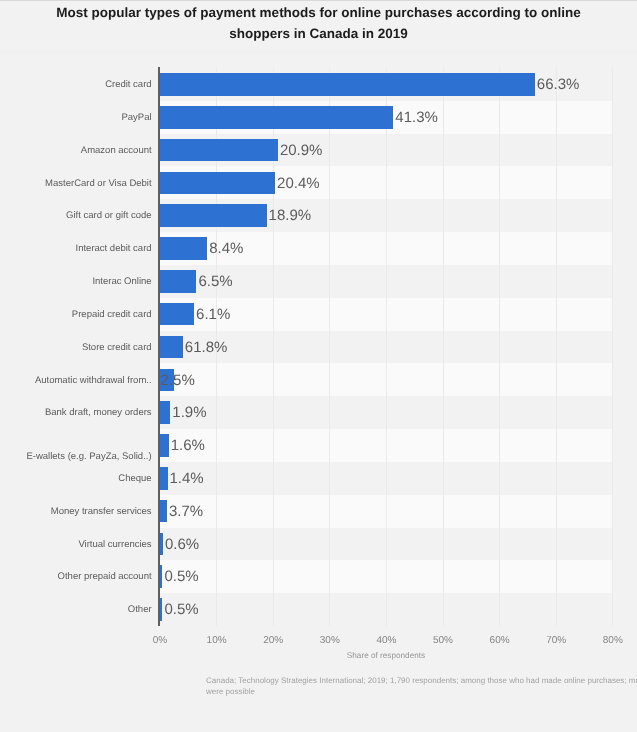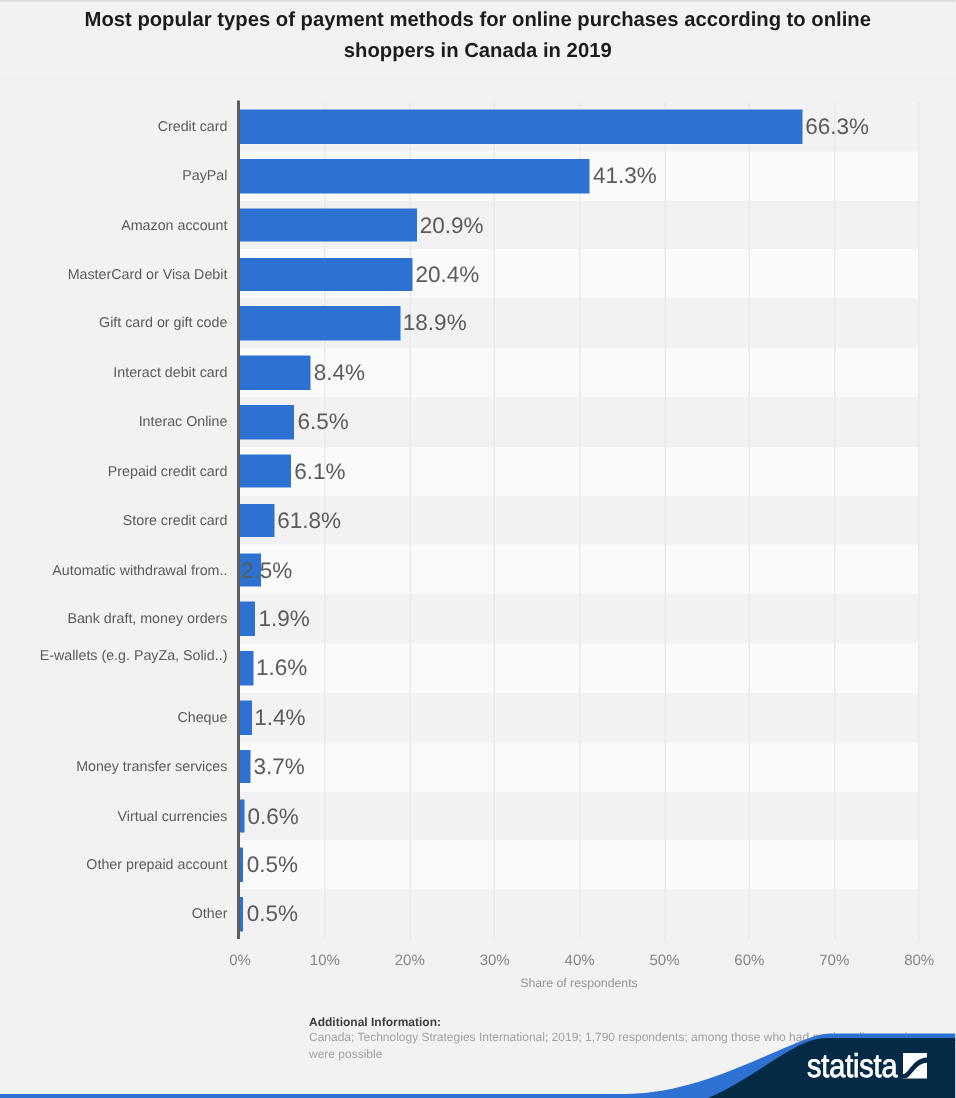--- a/index.html
+++ b/index.html
@@ -125,21 +125,21 @@
         <div class="cat" style="top: 37.9353px;">PayPal</div>
         <div class="cat" style="top: 70.7588px;">Amazon account</div>
         <div class="cat" style="top: 103.582px;">MasterCard or Visa Debit</div>
         <div class="cat" style="top: 136.406px;">Gift card or gift code</div>
         <div class="cat" style="top: 169.229px;">Interact debit card</div>
         <div class="cat" style="top: 202.053px;">Interac Online</div>
         <div class="cat" style="top: 234.876px;">Prepaid credit card</div>
         <div class="cat" style="top: 267.7px;">Store credit card</div>
         <div class="cat" style="top: 300.524px;">Automatic withdrawal from..</div>
         <div class="cat" style="top: 333.347px;">Bank draft, money orders</div>
-        <div class="cat" style="top: 358px;">E-wallets (e.g. PayZa, Solid..)</div>
+        <div class="cat" style="top: 377px;">E-wallets (e.g. PayZa, Solid..)</div>
         <div class="cat" style="top: 398.994px;">Cheque</div>
         <div class="cat" style="top: 431.818px;">Money transfer services</div>
         <div class="cat" style="top: 464.641px;">Virtual currencies</div>
         <div class="cat" style="top: 497.465px;">Other prepaid account</div>
         <div class="cat" style="top: 530.288px;">Other</div>
       </div>
     <div id="ticks">
         <div class="tick" style="left: 120px;">0%</div>
         <div class="tick" style="left: 176.6px;">10%</div>
         <div class="tick" style="left: 233.2px;">20%</div>
@@ -148,31 +148,18 @@
         <div class="tick" style="left: 403px;">50%</div>
         <div class="tick" style="left: 459.6px;">60%</div>
         <div class="tick" style="left: 516.2px;">70%</div>
         <div class="tick" style="left: 572.8px;">80%</div>
       </div>
     <div class="xlabel">Share of respondents</div>
   </div>
 
   <div class="footer">
     <div class="f-add">
-      <div class="f-head">Additional Information:</div>
       <div class="f-line">Canada; Technology Strategies International; 2019; 1,790 respondents; among those who had made online purchases; multiple answers</div>
       <div class="f-line">were possible</div>
     </div>
   </div>
 
-  <div class="logo">
-    <svg width="637" height="732" viewBox="0 0 637 732" style="position:absolute;left:0;top:0">
-      <path id="swoosh-blue" d="M0,729.3 L418,729.3 C474,729.3 532,689 553,689 L637,689 L637,732 L0,732 Z" fill="#2d72d2"></path>
-      <path id="swoosh-navy" d="M445,738 C485,738 525,692 550,692 L637,692 L637,740 L445,740 Z" fill="#052a45"></path>
-    </svg>
-    <div class="logo-text">statista</div>
-    <div id="logo-mark" style="position:absolute;left:601.6px;top:702px;width:16.2px;height:16.8px;background:#ffffff;overflow:hidden">
-      <svg width="16.2" height="16.8" viewBox="0 0 100 104" style="display:block">
-        <path d="M-5,88 C28,88 36,18 105,18 L105,40 C44,40 38,110 -5,110 Z" fill="#052a45"></path>
-      </svg>
-    </div>
-  </div>
 </div>
 
 </body></html>

